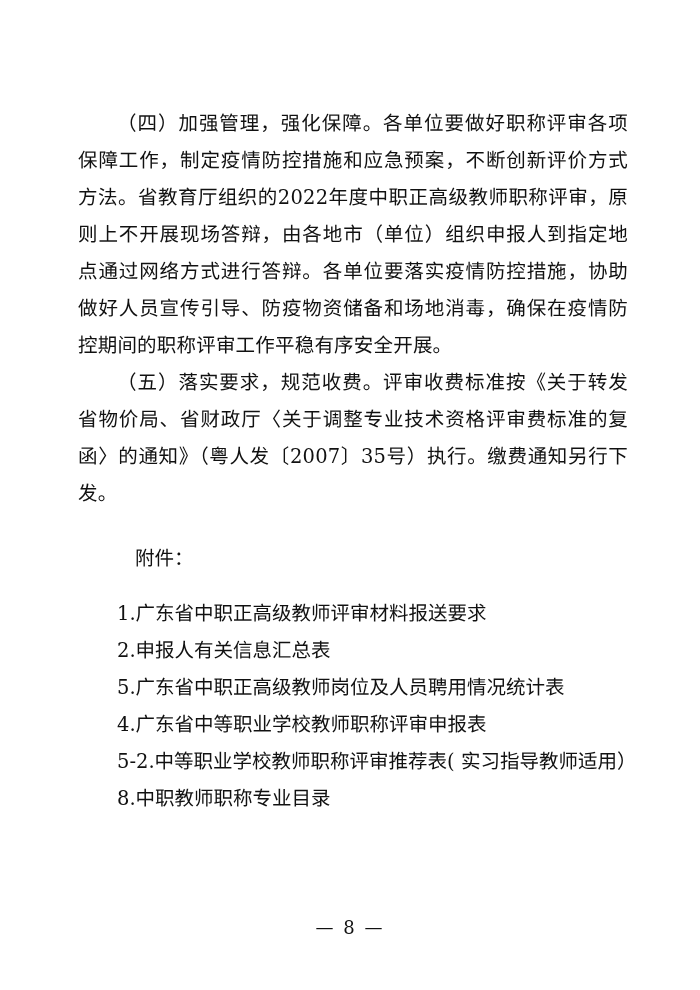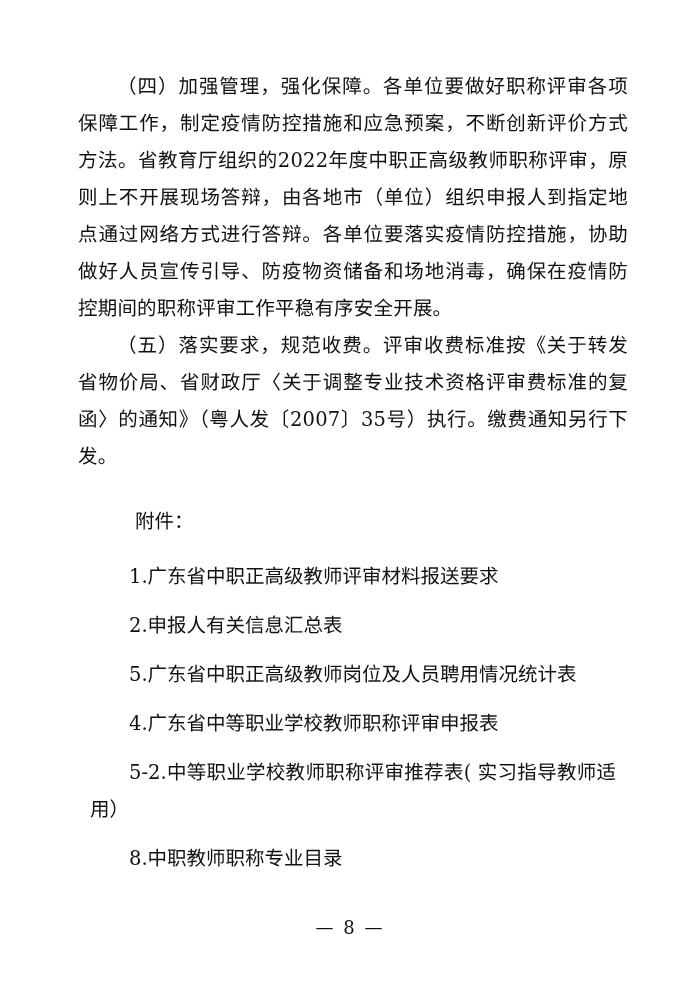--- a/index.html
+++ b/index.html
@@ -14,21 +14,21 @@
     font-family: "DejaVu Serif", "Liberation Serif", serif;
     color: #111111;
     position: relative;
     overflow: hidden;
   }
   .page {
     position: relative;
     width: 700px;
     height: 990px;
     box-sizing: border-box;
-    padding: 68px 72px 0 78px;
+    padding: 105px 72px 0 78px;
   }
   .body-text {
     font-size: 19.5px;
     line-height: 37px;
     text-align: justify;
     text-justify: inter-ideograph;
     letter-spacing: 0.2px;
   }
   .para {
     margin: 0 0 0 0;
@@ -40,21 +40,21 @@
   .attach-title {
     font-size: 19.5px;
     line-height: 37px;
     text-indent: 2em;
     margin: 18px;
   }
   .attach-item {
     font-size: 19.5px;
     line-height: 37px;
     text-indent: 2em;
-    margin: 12px;
+    margin: 0;
     text-align: justify;
     text-justify: inter-ideograph;
   }
   .attach-item.wrap {
     text-indent: 2em;
   }
   .page-number {
     position: absolute;
     left: 0;
     right: 0;

